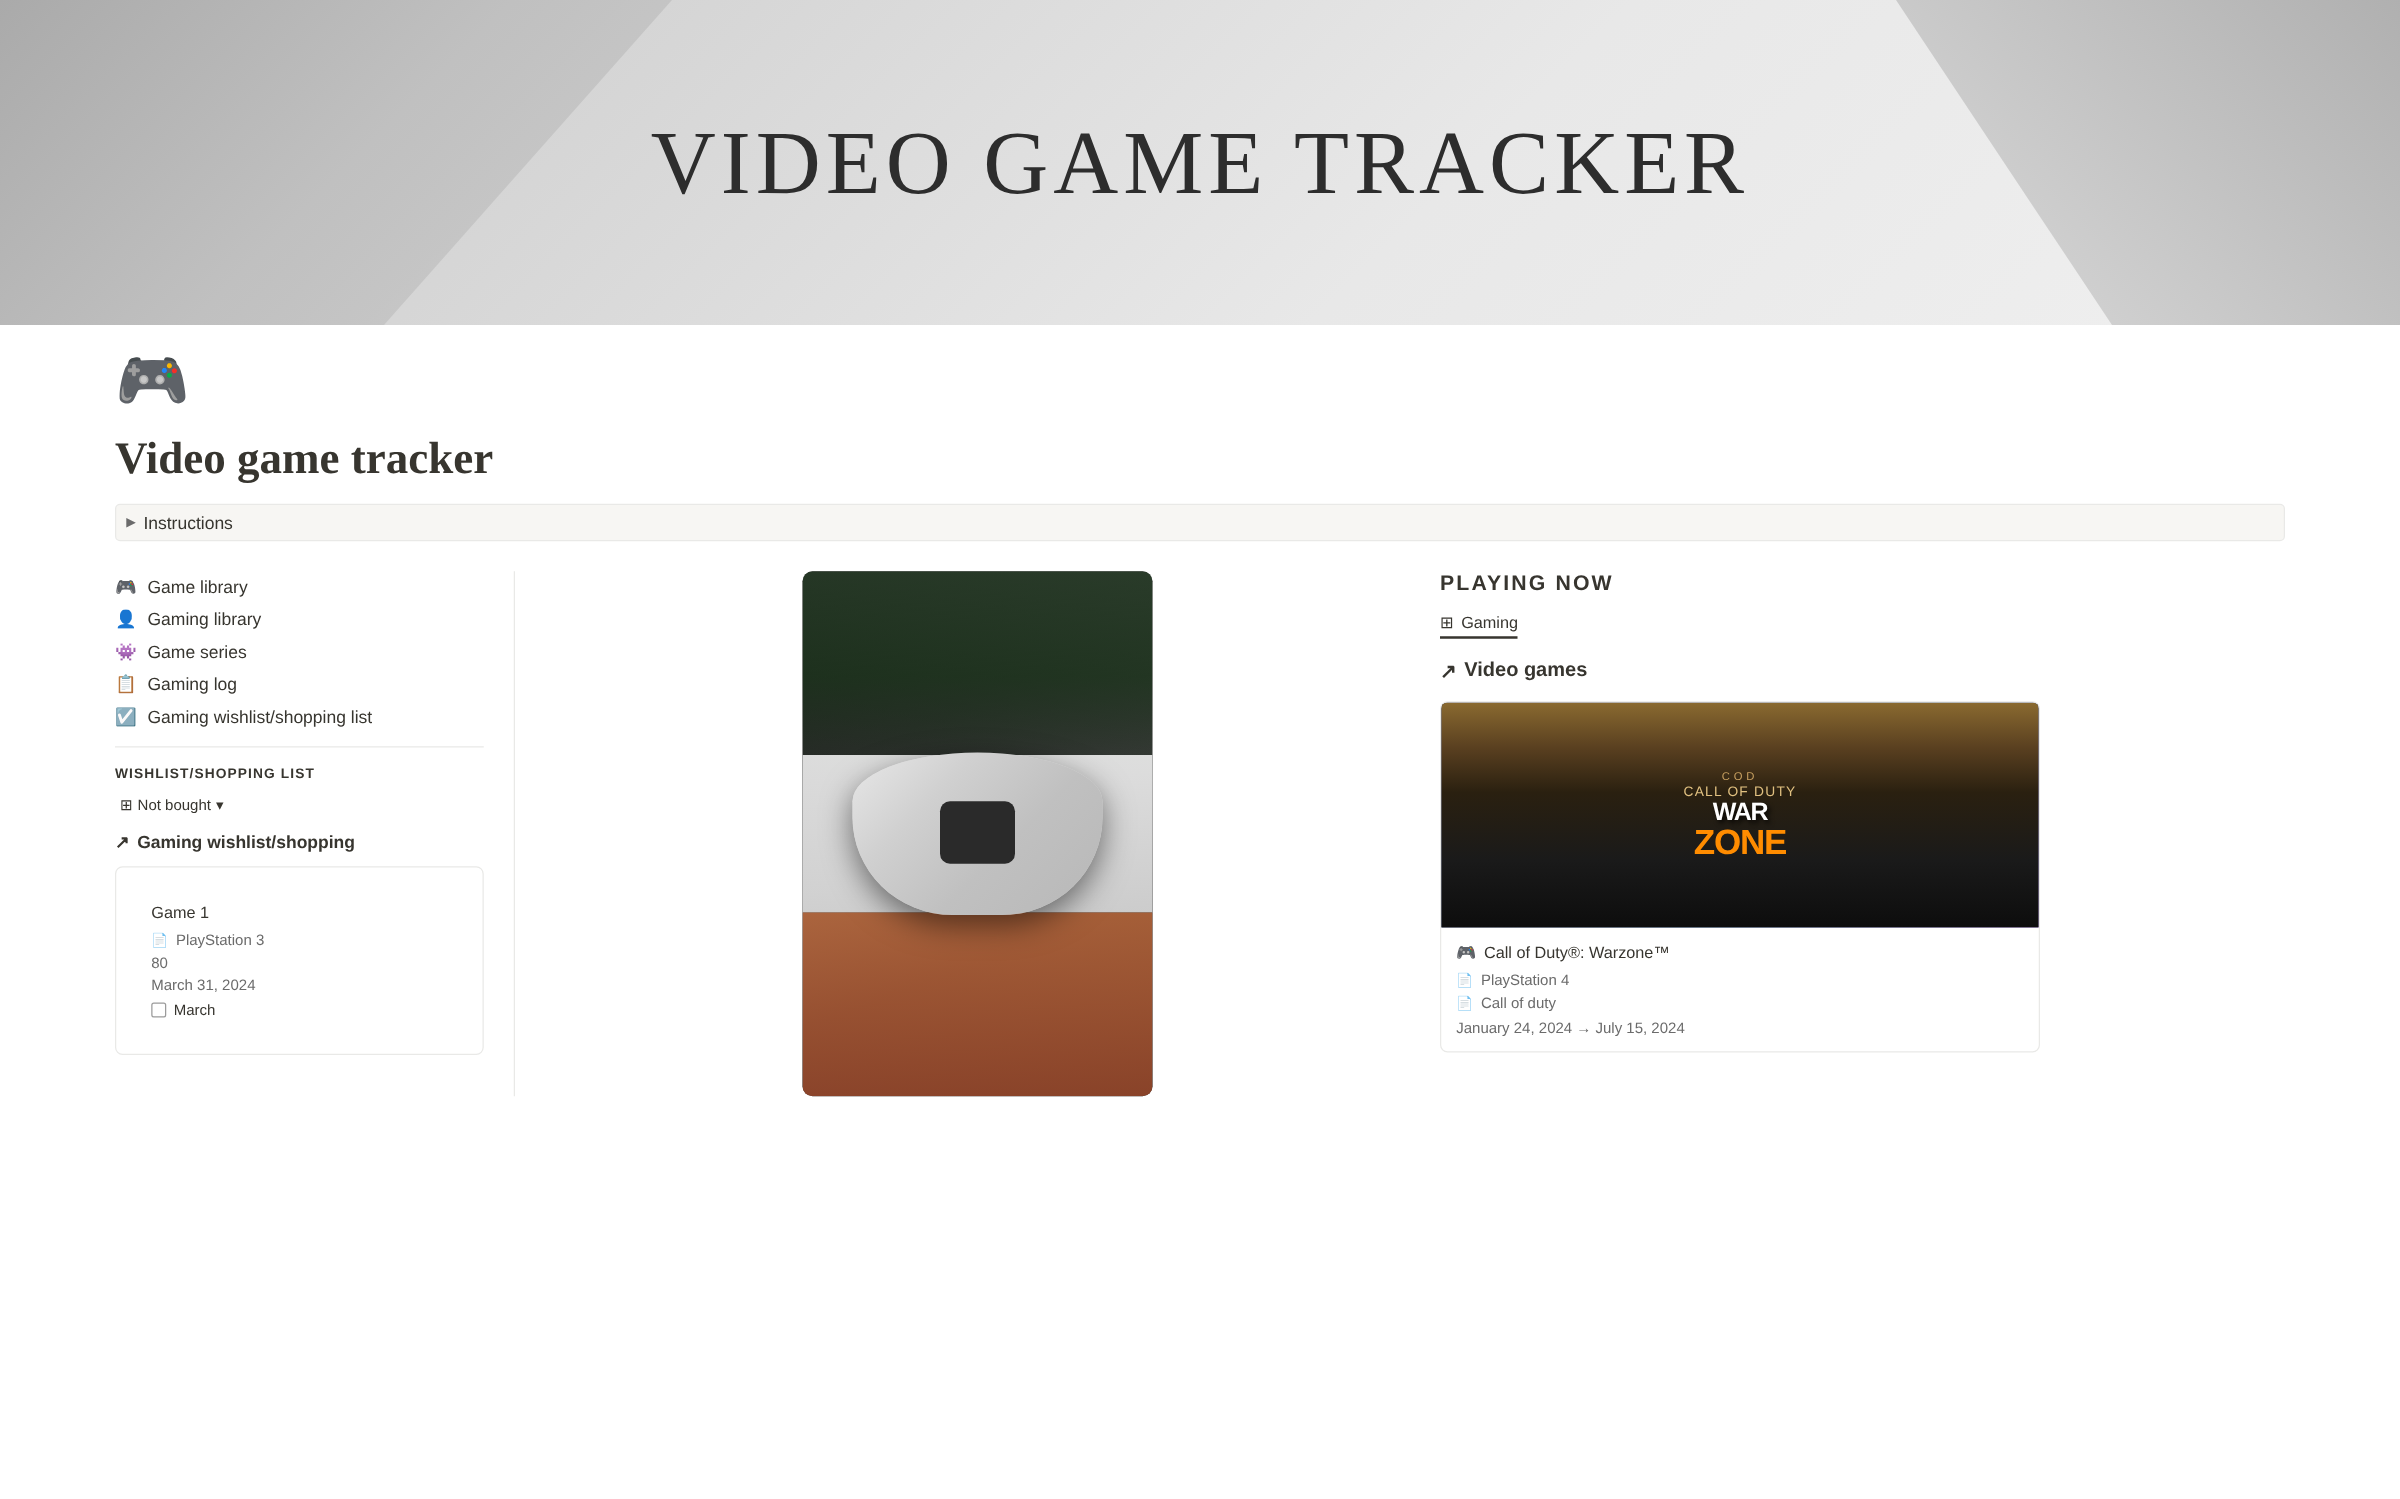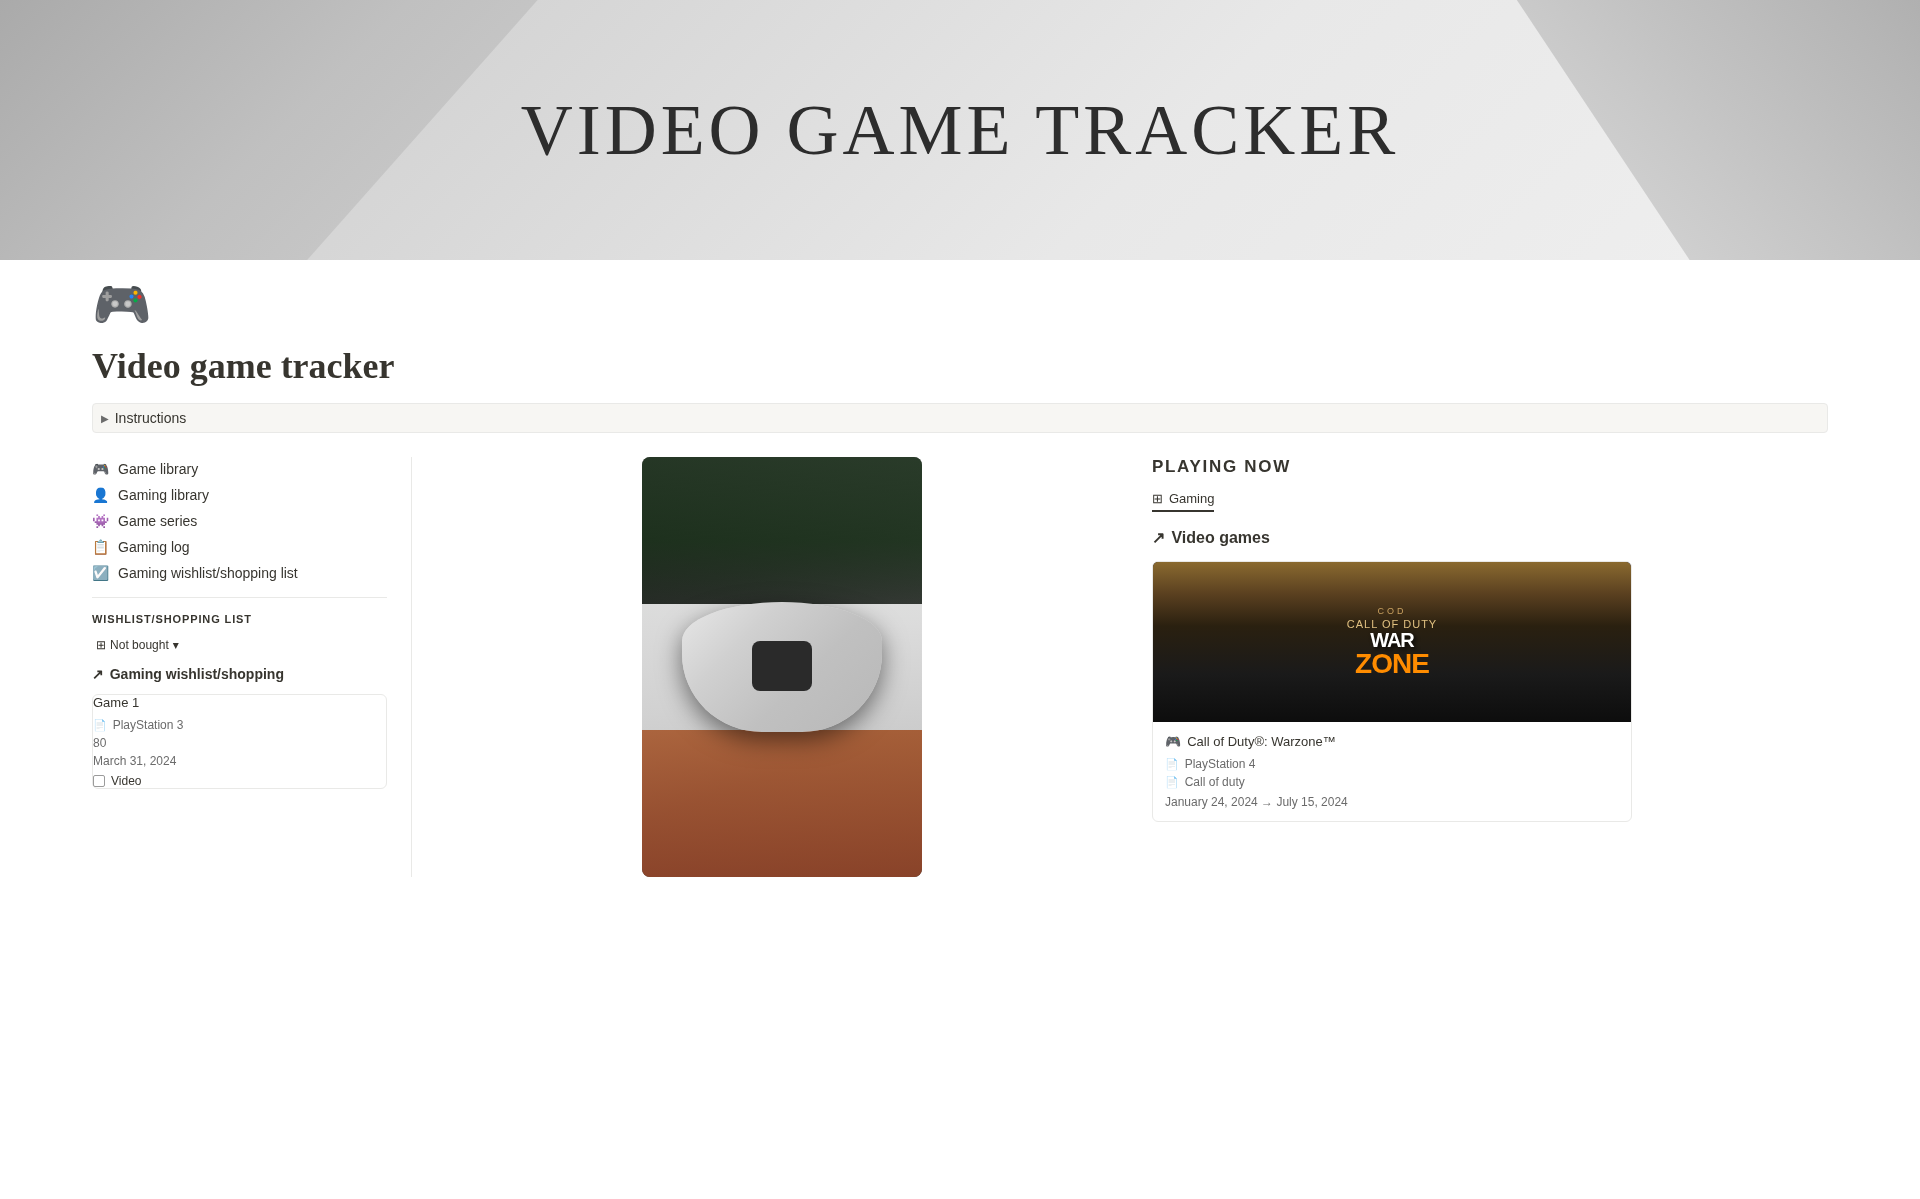--- a/index.html
+++ b/index.html
@@ -142,21 +142,21 @@
       font-weight: 600;
       color: #37352f;
       margin-bottom: 12px;
       cursor: pointer;
     }
 
     
     .game-card {
       border: 1px solid #e9e9e7;
       border-radius: 6px;
-      padding: 0;
+      padding: 28px;
       background: #fff;
       font-size: 12px;
     }
     .game-card-title {
       font-size: 13px;
       font-weight: 500;
       margin-bottom: 8px;
       color: #37352f;
     }
     .card-field {
@@ -266,21 +266,21 @@
     
     .gallery-card {
       border: 1px solid #e9e9e7;
       border-radius: 6px;
       overflow: hidden;
       background: #fff;
       max-width: 480px;
     }
     .gallery-card-image {
       width: 100%;
-      height: 160px;
+      height: 180px;
       background: linear-gradient(135deg, #1a1a2e 0%, #16213e 30%, #0f3460 60%, #533483 100%);
       position: relative;
       overflow: hidden;
       display: flex;
       align-items: center;
       justify-content: center;
     }
     .warzone-bg {
       width: 100%;
       height: 100%;
@@ -442,21 +442,21 @@
             <span>PlayStation 3</span>
           </div>
           <div class="card-field">
             <span>80</span>
           </div>
           <div class="card-field">
             <span>March 31, 2024</span>
           </div>
           <div class="card-checkbox">
             <span class="checkbox-box"></span>
-            <span>Video</span>
+            <span>March</span>
           </div>
         </div>
       </div>
     </div>
 
     <div class="center-image-area">
       <div class="ps-controller-img">
         <div class="desk-surface"></div>
         <div class="table-surface"></div>
         <div class="controller-visual"></div>

